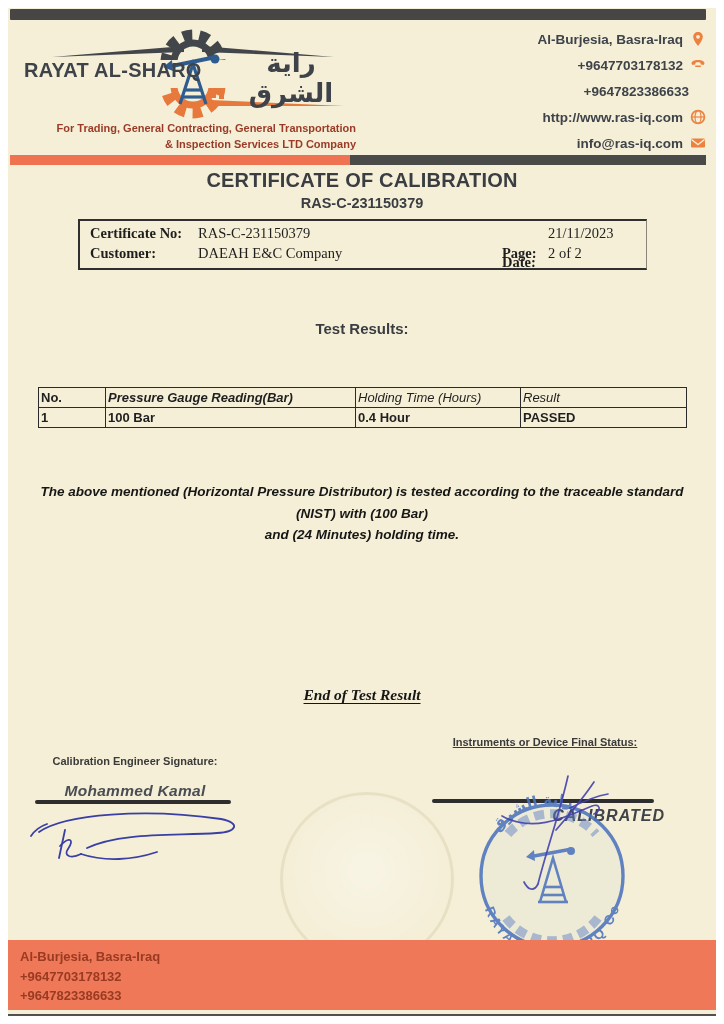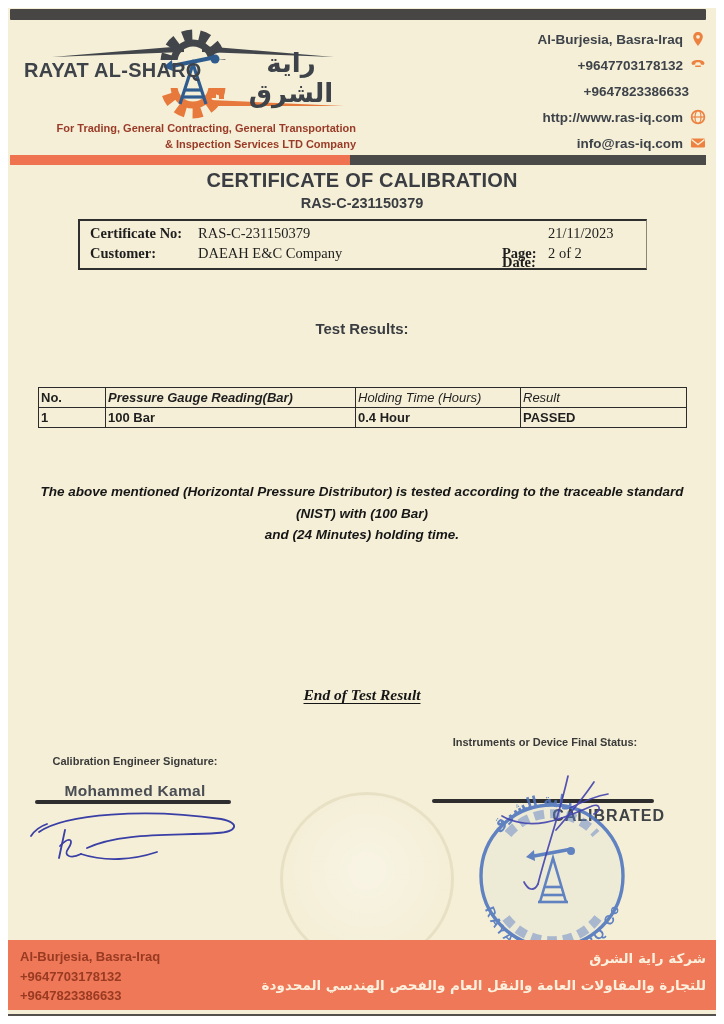--- a/index.html
+++ b/index.html
@@ -58,21 +58,21 @@
   .note{position:absolute;left:20px;top:481px;width:684px;text-align:center;
         font-family:Liberation Sans, sans-serif;font-style:italic;font-weight:700;
         font-size:13.5px;color:#161616;line-height:1.6;}
   .end-text{position:absolute;left:8px;top:672px;width:708px;text-align:center;
         font-family:"Liberation Serif",serif;font-style:italic;font-weight:700;
         font-size:15.5px;color:#161616;margin-top:14px;}
   .end-text u{text-underline-offset:3px;}
 
   
   .sig-label{position:absolute;font-size:11px;font-weight:700;color:#3a3a3a;text-align:center;}
-  .sig-name{position:absolute;font-size:15.5px;font-weight:700;color:#4a4e54;text-align:center;letter-spacing:.3px;}
+  .sig-name{position:absolute;font-size:15.5px;font-weight:700;color:#4a4e54;text-align:center;letter-spacing:.3px;font-style:italic;}
   .sig-line{position:absolute;height:3.5px;background:#2e2e2e;border-radius:2px;}
   .status-value{letter-spacing:1px;color:#3f4347;font-size:16px;}
 
   .wmark{position:absolute;left:280px;top:792px;width:168px;height:168px;border-radius:50%;
          border:3px solid rgba(185,172,132,.22);
          background:radial-gradient(circle at 50% 45%, rgba(255,255,255,.35), rgba(255,255,255,0) 70%);}
 
   
   .footer{position:absolute;left:8px;top:940px;width:708px;height:70px;background:#ee7857;}
   .footer-left{position:absolute;left:12px;top:7px;font-size:13px;font-weight:700;color:#993a22;line-height:1.5;}
@@ -226,21 +226,21 @@
   <svg style="position:absolute;left:25px;top:806px;" width="225" height="62" viewBox="0 0 225 62">
     <g fill="none" stroke="#3a3fa5" stroke-width="1.8" stroke-linecap="round">
       <path d="M14,26 C40,8 120,2 196,13 C216,17 212,26 192,27 C150,30 96,26 62,42"></path>
       <path d="M6,30 C10,24 16,20 22,18"></path>
       <path d="M40,24 L34,52"></path>
       <path d="M35,40 C44,30 50,33 43,43 C38,50 46,53 56,48"></path>
       <path d="M56,48 C80,56 108,54 132,46"></path>
     </g>
   </svg>
 
-  <div class="sig-label" style="left:425px;top:736px;width:240px;">Instruments or Device Final Status:</div>
+  <div class="sig-label" style="left:425px;top:736px;width:240px;text-decoration:underline;">Instruments or Device Final Status:</div>
   <div class="sig-name status-value" style="left:425px;top:807px;width:240px;text-align:right;">CALIBRATED</div>
   <div class="sig-line" style="left:432px;top:799px;width:222px;"></div>
 
   <svg style="position:absolute;left:450px;top:772px;" width="205" height="182" viewBox="0 0 205 182">
     <defs>
       <path id="arcBottom" d="M 34,133 A 70,70 0 0 0 170,133" fill="none"></path>
       <path id="arcTop" d="M 40,76 A 66,66 0 0 1 164,76" fill="none"></path>
     </defs>
     <g opacity="0.88">
       <circle cx="102" cy="104" r="71" fill="rgba(76,116,190,0.05)" stroke="#4c74be" stroke-width="3.4"></circle>
@@ -274,18 +274,14 @@
       <path d="M120,36 C132,30 146,24 158,22"></path>
     </g>
   </svg>
 
   <div class="footer">
     <div class="footer-left">
       <div>Al-Burjesia, Basra-Iraq</div>
       <div>+9647703178132</div>
       <div>+9647823386633</div>
     </div>
-    <div class="footer-right ar">
-      <div>شركة راية الشرق</div>
-      <div>للتجارة والمقاولات العامة والنقل العام والفحص الهندسي المحدودة</div>
-    </div>
   </div>
 </div>
 
 </body></html>

